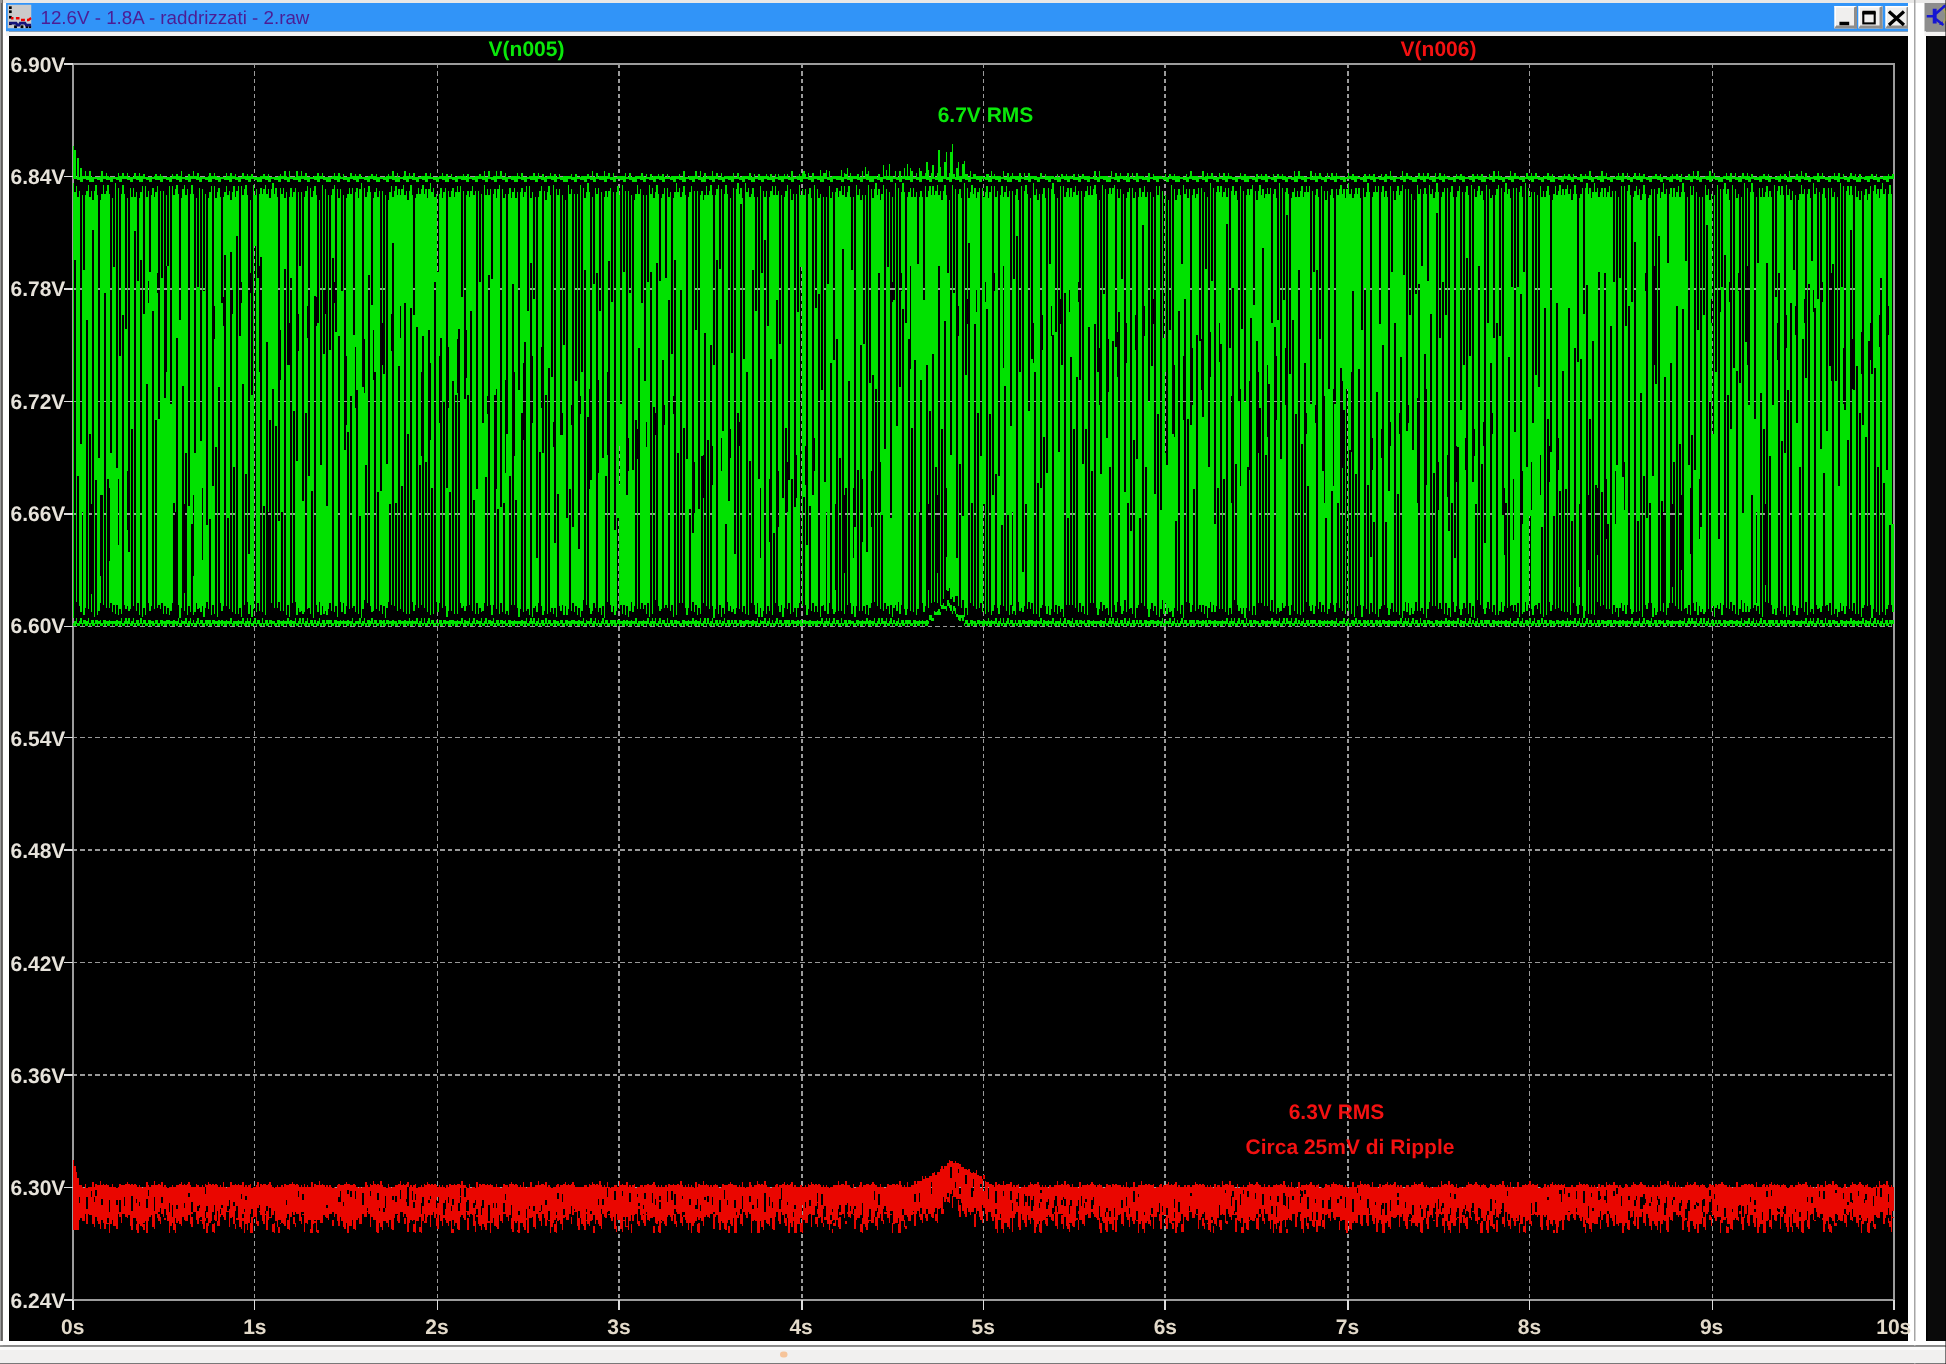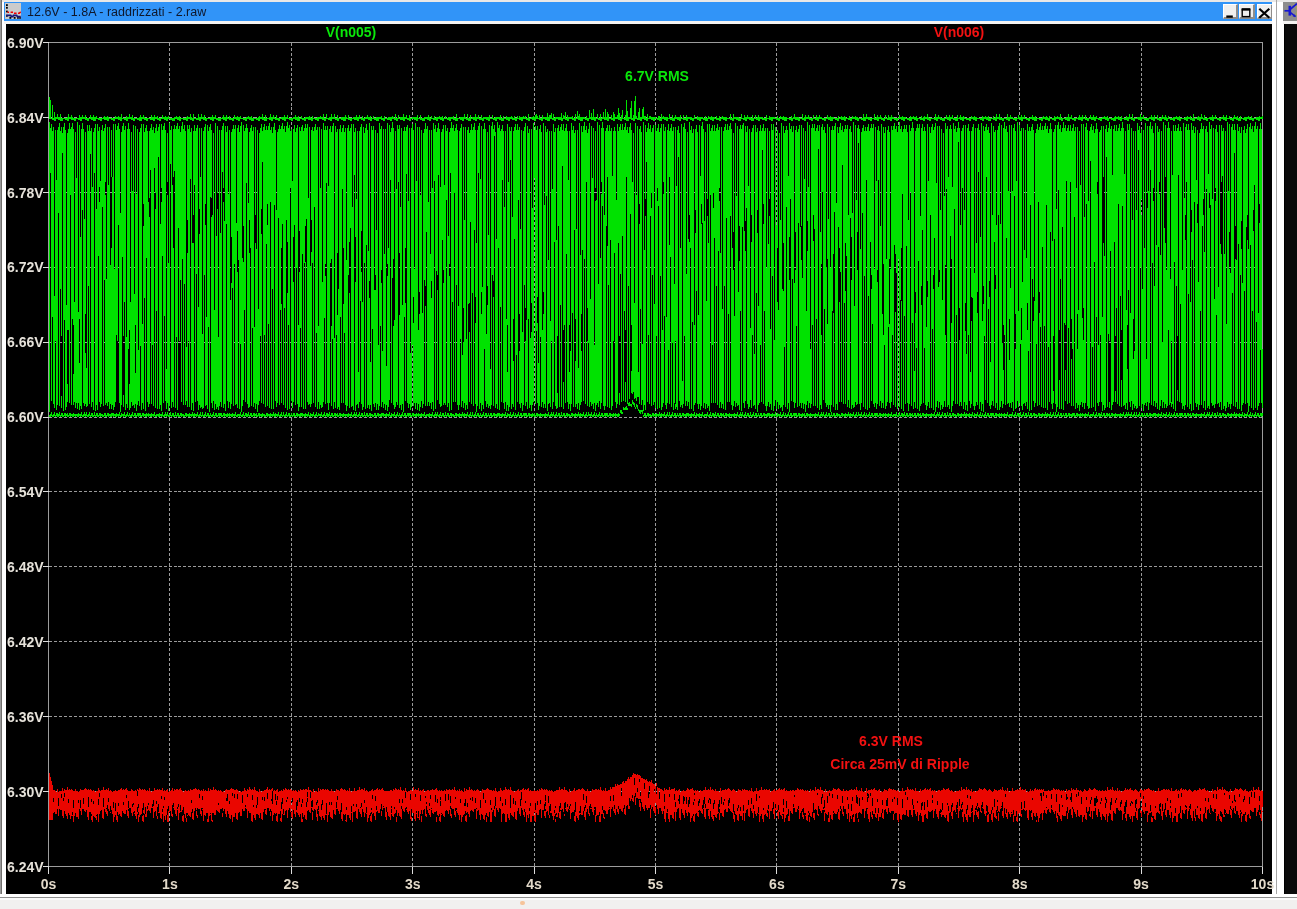--- a/index.html
+++ b/index.html
@@ -1,17 +1,17 @@
 <!DOCTYPE html>
 <html><head><meta charset="utf-8"><style>
 html,body{margin:0;padding:0;background:#000;}
 body{width:1297px;height:909px;position:relative;overflow:hidden;font-family:"Liberation Sans",sans-serif;}
 .abs{position:absolute;}
 #titlebar{left:4px;top:2px;width:1270px;height:19px;background:#3194f8;}
-#title-text{position:absolute;left:23px;top:3px;font-size:12.5px;color:#0f172a;white-space:nowrap;}
+#title-text{position:absolute;left:23px;top:3px;font-size:12.5px;color:#4c1d95;white-space:nowrap;}
 .tbtn{position:absolute;top:1.5px;width:16px;height:15px;background:#f0efee;border-top:1px solid #ffffff;border-left:1px solid #ffffff;border-right:2px solid #8f8d8b;border-bottom:2px solid #8f8d8b;box-sizing:border-box;}
 #btn-min{right:36px;width:15.5px;}
 #btn-max{right:19.5px;}
 #btn-close{right:1px;}
 </style></head>
 <body>
 
 <div class="abs" style="left:0;top:0;width:1297px;height:2px;background:#e9e8e7"></div>
 <div class="abs" style="left:0;top:0;width:1px;height:897px;background:#9a9a9a"></div>
 <div class="abs" style="left:1px;top:0;width:1px;height:897px;background:#716f6d"></div>

